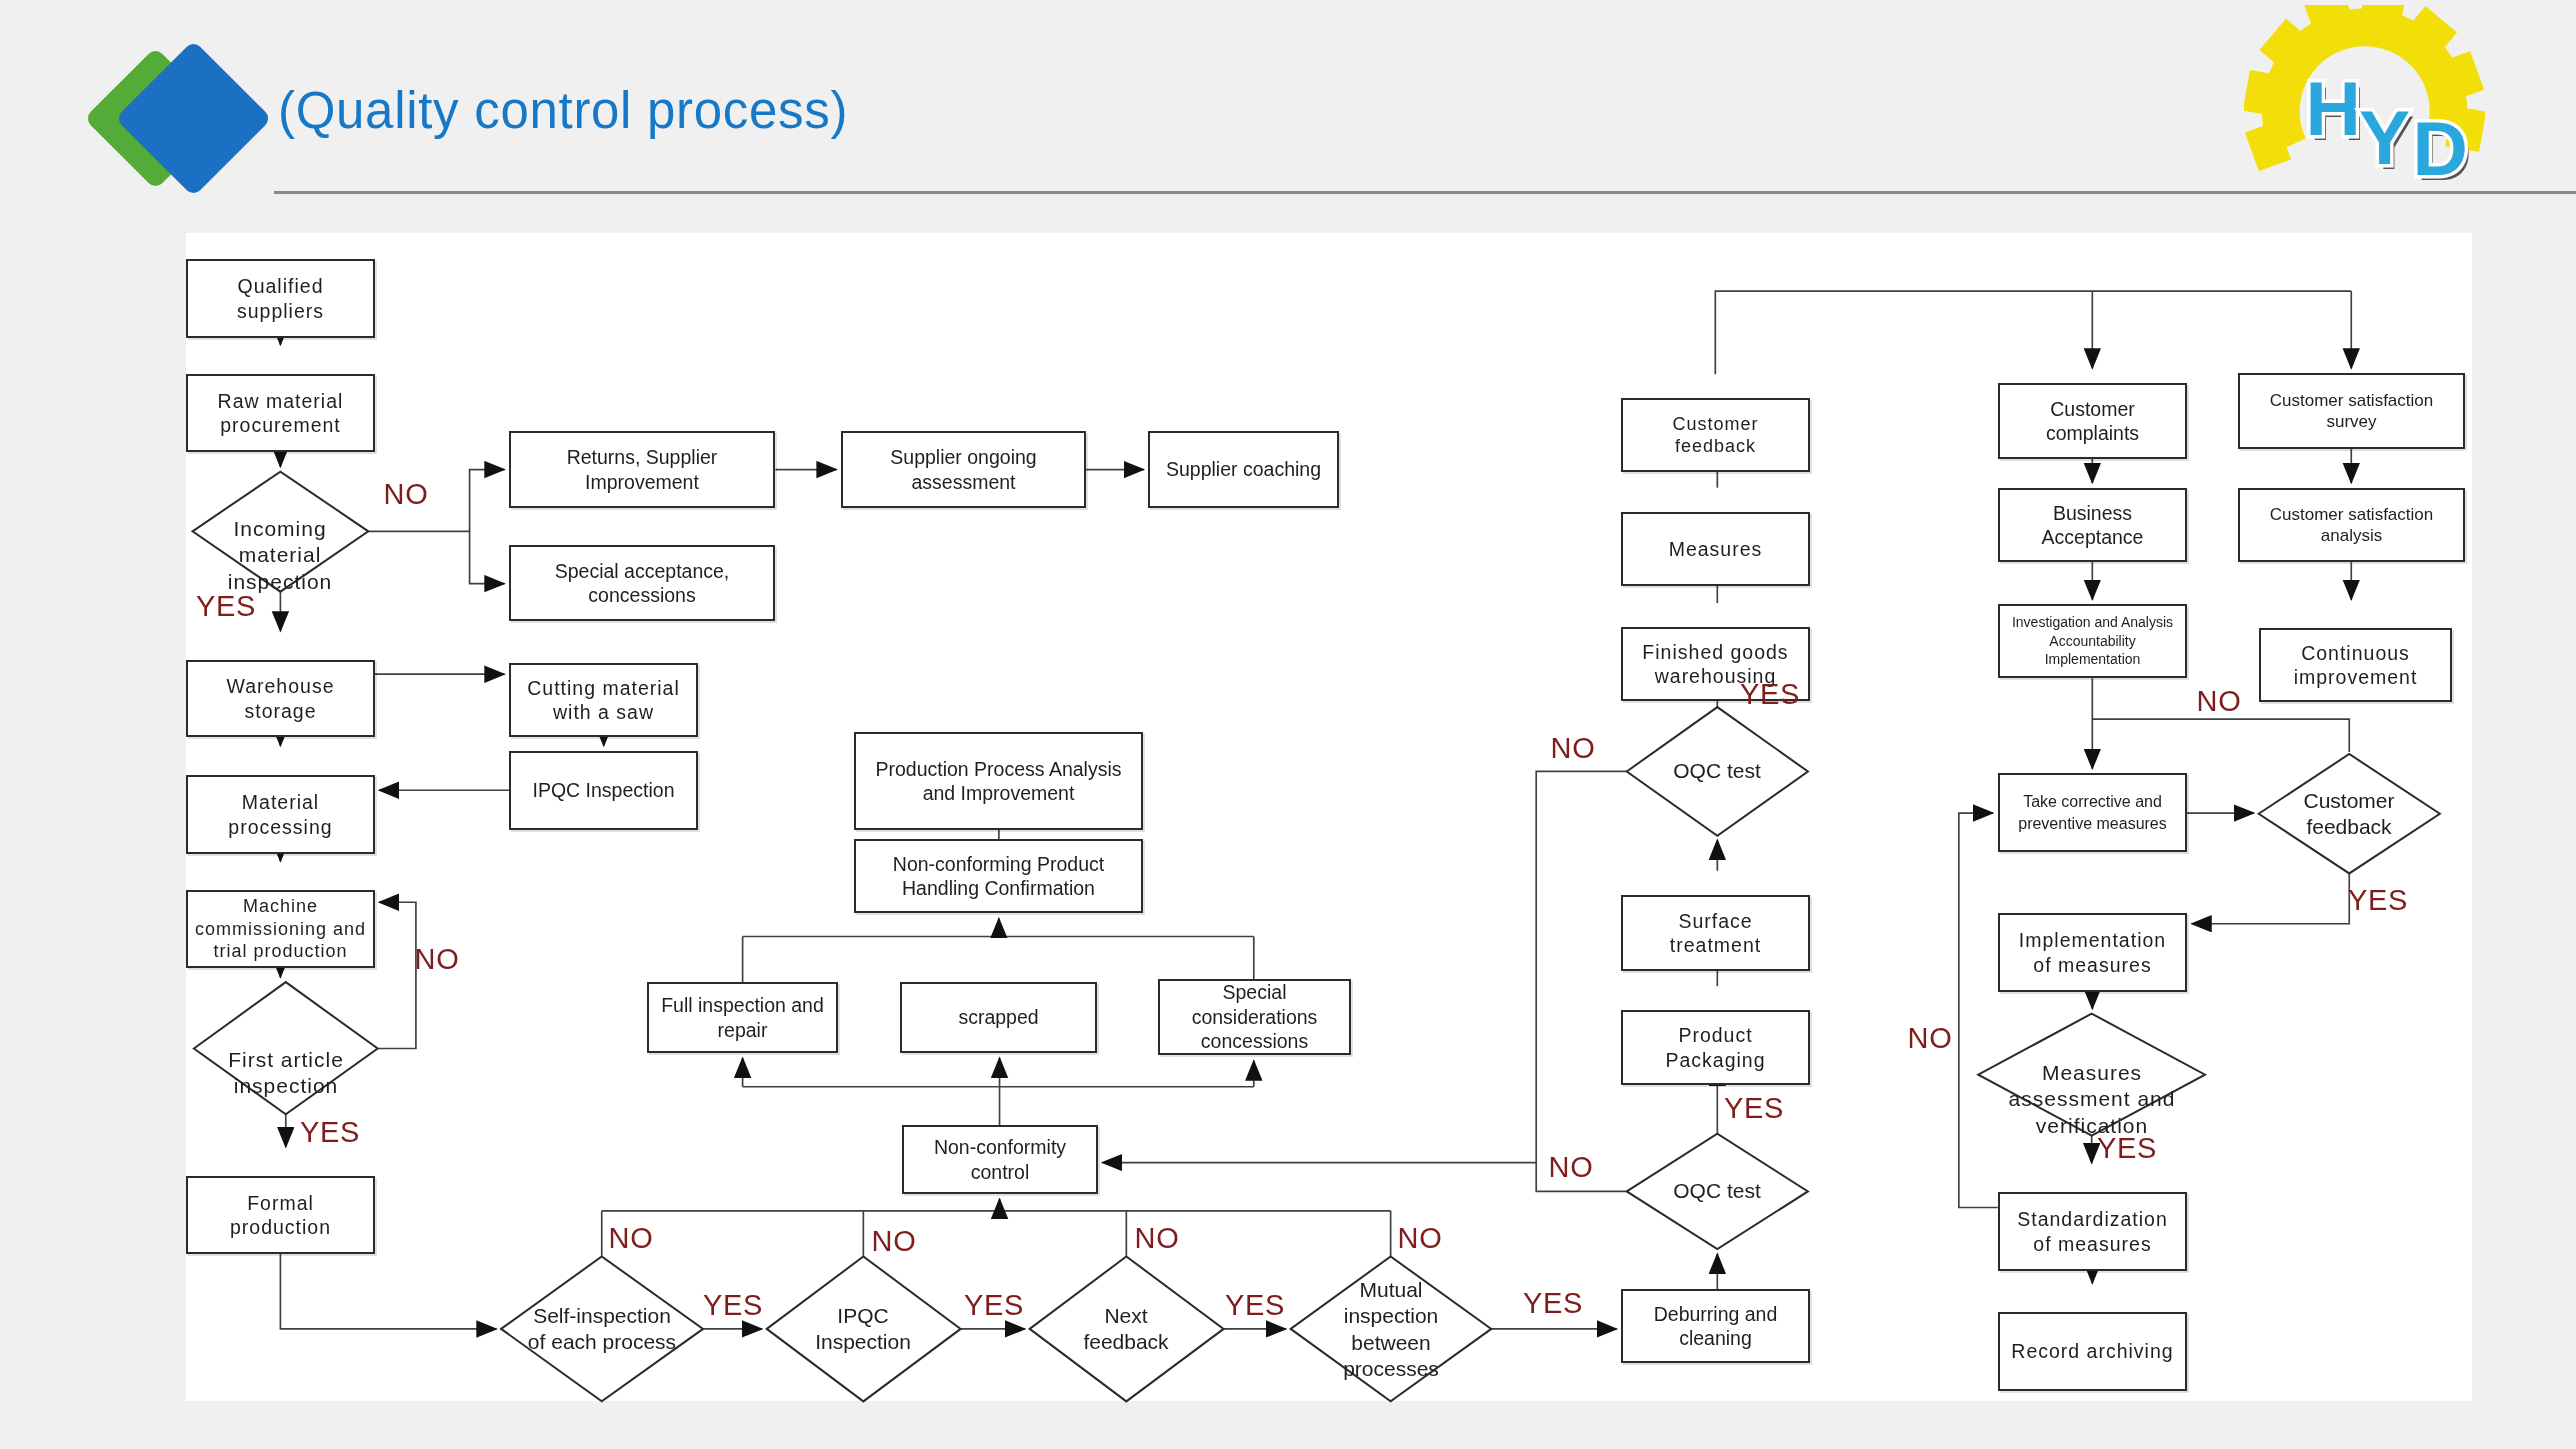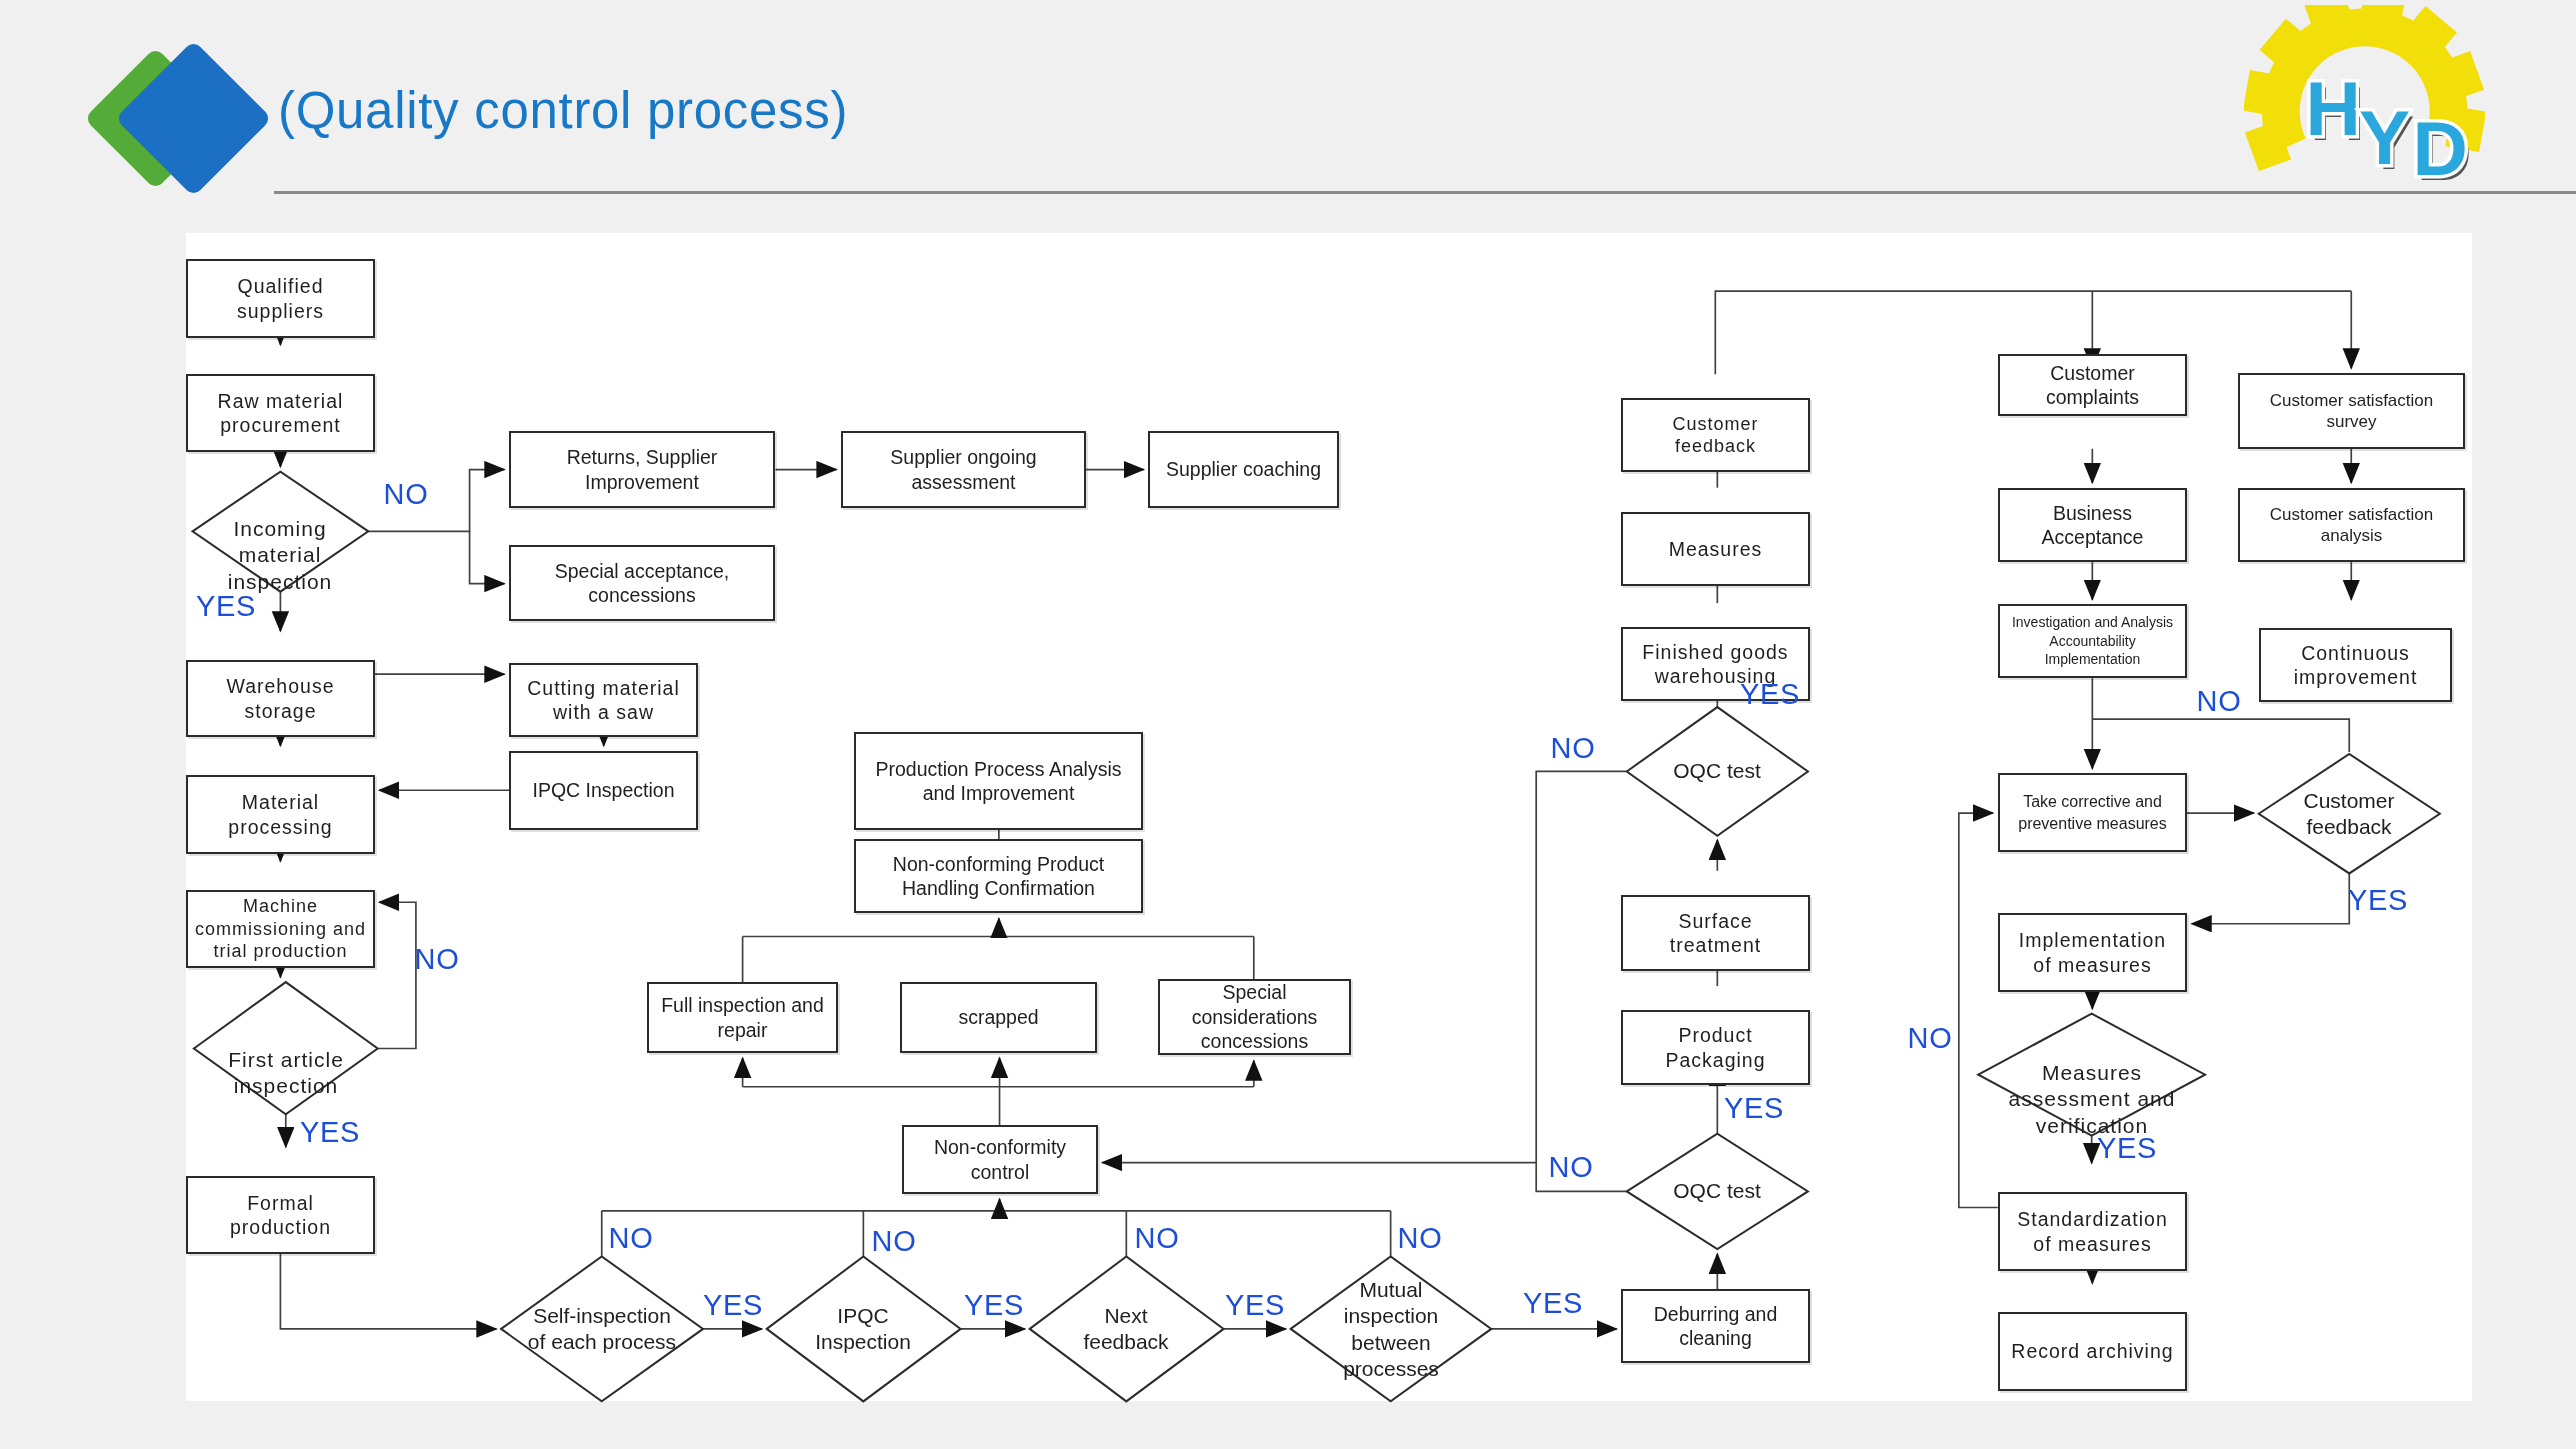--- a/index.html
+++ b/index.html
@@ -30,21 +30,21 @@
     box-shadow:2px 2px 0 rgba(0,0,0,0.12);
   }
   .box.sm{font-size:14px;line-height:1.35;}
   .box.md{font-size:17px;padding:1.3px 2.7px;}
   .f-wide{letter-spacing:1px;margin-top:24px;}
   .dlabel{
     position:absolute;z-index:2;display:flex;align-items:center;justify-content:center;
     text-align:center;font-size:21px;line-height:1.25;transform:translate(-50%,-50%);
   }
   .yn{
-    position:absolute;z-index:2;font-size:29px;color:#1d4ed8;transform:translate(-50%,-50%);
+    position:absolute;z-index:2;font-size:29px;color:#7f1d1d;transform:translate(-50%,-50%);
     letter-spacing:0.7px;white-space:nowrap;
   }
 </style>
 </head>
 <body>
 
 <div class="logo-diamond d-green"></div>
 <div class="logo-diamond d-blue"></div>
 <div class="page-title">(Quality control process)</div>
 <div class="header-rule"></div>
@@ -248,21 +248,21 @@
 <div class="box f-wide" style="left:1621px;top:603px;width:189px;height:74px">
     <span>Finished goods warehousing</span>
   </div>
 <div class="box f-wide" style="left:1621px;top:488px;width:189px;height:74px">
     <span>Measures</span>
   </div>
 <div class="box f-wide" style="left:1621px;top:374px;width:189px;height:74px;font-size:18px">
     <span>Customer feedback</span>
   </div>
 
-<div class="box" style="left:1998px;top:354px;width:189px;height:62px">
+<div class="box" style="left:1998px;top:383px;width:189px;height:76px">
     <span>Customer complaints</span>
   </div>
 <div class="box" style="left:1998px;top:488px;width:189px;height:74px">
     <span>Business Acceptance</span>
   </div>
 <div class="box sm" style="left:1998px;top:604px;width:189px;height:74px">
     <span>Investigation and Analysis Accountability Implementation</span>
   </div>
 <div class="box sm" style="left:1998px;top:773px;width:189px;height:79px;font-size:16px">
     <span>Take corrective and preventive measures</span>

